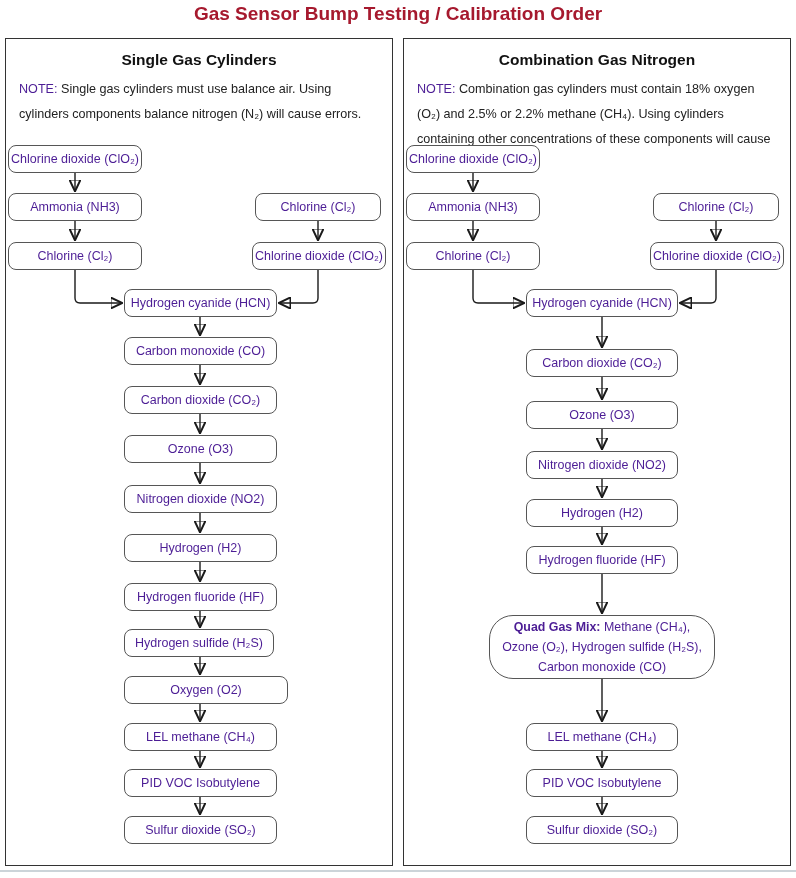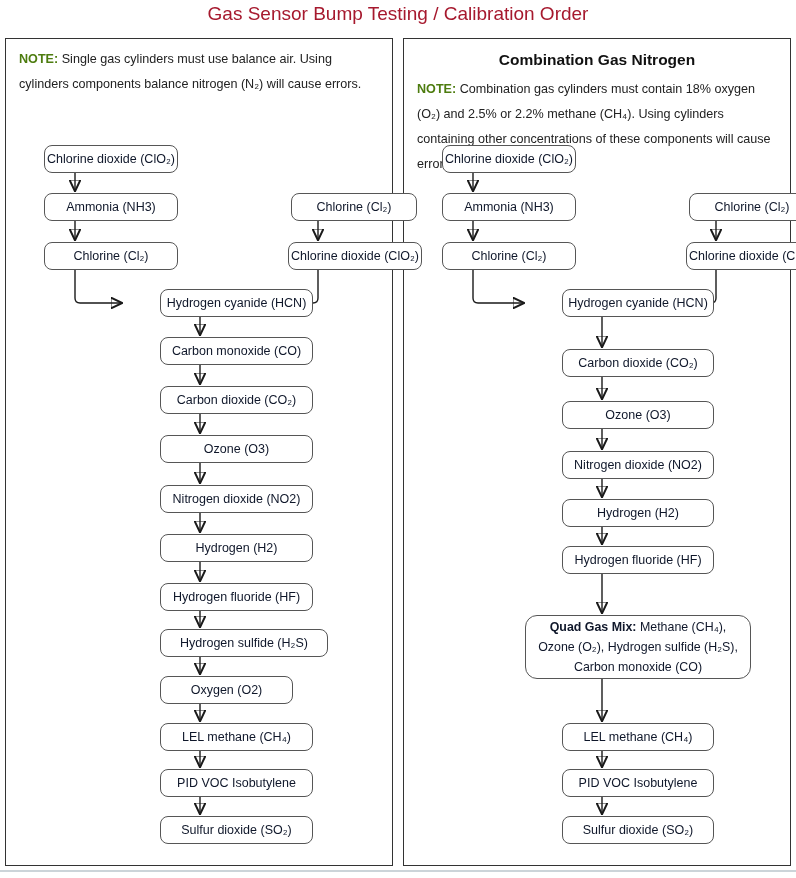--- a/index.html
+++ b/index.html
@@ -3,58 +3,59 @@
 <meta charset="utf-8">
 <style>
   html,body{margin:0;padding:0;}
   body{
     width:796px;height:878px;position:relative;background:#ffffff;
     font-family:"Liberation Sans","DejaVu Sans",sans-serif;
     -webkit-font-smoothing:antialiased;
   }
   .title{
     position:absolute;top:3px;left:0;width:796px;text-align:center;
-    font-size:19px;font-weight:normal;color:#a6192e;
+    font-size:19px;font-weight:bold;color:#a6192e;
   }
   .panel{
     position:absolute;top:38px;width:386px;height:826px;
     border:1px solid #333333;background:#ffffff;box-sizing:content-box;
   }
   .panel-left{left:5px;}
   .panel-right{left:403px;}
   .panel h2{
     margin:12px 0 0 0;text-align:center;font-size:15.5px;font-weight:bold;color:#111111;
   }
   .note{
     margin:8px 11px 0 13px;font-size:12.6px;line-height:25px;color:#222222;
   }
-  .note .tag{color:#4d7c0f;font-weight:bold;}
+  .note .tag{color:#4c1d95;font-weight:normal;}
   svg.arrows{position:absolute;left:0;top:0;z-index:1;}
   svg.arrows path{stroke:#1a1a1a;stroke-width:1.4;fill:none;}
   .node{
     position:absolute;z-index:2;height:28px;box-sizing:border-box;
     background:#ffffff;border:1px solid #565656;border-radius:8px;
     display:flex;align-items:center;justify-content:center;
-    font-size:12.5px;color:#0f172a;text-align:center;white-space:nowrap;margin-left:36px;
+    font-size:12.5px;color:#4c1d95;text-align:center;white-space:nowrap;
   }
   .node-quad{
-    height:64px;border-radius:12px;flex-direction:column;
+    height:64px;border-radius:24px;flex-direction:column;
     font-size:12.4px;line-height:20px;
   }
   .node-quad b{font-weight:bold;}
   .divider{
     position:absolute;left:0;top:870px;width:796px;height:2px;background:#ccd4d9;
   }
 </style>
 </head>
 <body>
 
 <div class="title">Gas Sensor Bump Testing / Calibration Order</div>
 
 <div class="panel panel-left">
+  <h2>Single Gas Cylinders</h2>
   <div class="note"><span class="tag">NOTE:</span> <span>Single gas cylinders must use balance air. Using cylinders components balance nitrogen (N₂) will cause errors.</span></div>
 
   <svg class="arrows" width="386" height="826" viewBox="0 0 386 826">
     <defs>
       <marker id="ahL" markerWidth="9" markerHeight="8" refX="7.5" refY="4" orient="auto">
         <path d="M0,0 L8.5,4 L0,8 z" fill="#1a1a1a" stroke="none"></path>
       </marker>
     </defs>
     <path d="M69,134 L69,151" marker-end="url(#ahL)"></path>
     <path d="M69,182 L69,200" marker-end="url(#ahL)"></path>
@@ -79,22 +80,22 @@
   <div class="node" style="left:2px;top:203px;width:134px">Chlorine (Cl₂)</div>
   <div class="node" style="left:249px;top:154px;width:126px">Chlorine (Cl₂)</div>
   <div class="node" style="left:246px;top:203px;width:134px">Chlorine dioxide (ClO₂)</div>
   <div class="node" style="left:118px;top:250px;width:153px">Hydrogen cyanide (HCN)</div>
   <div class="node" style="left:118px;top:298px;width:153px">Carbon monoxide (CO)</div>
   <div class="node" style="left:118px;top:347px;width:153px">Carbon dioxide (CO₂)</div>
   <div class="node" style="left:118px;top:396px;width:153px">Ozone (O3)</div>
   <div class="node" style="left:118px;top:446px;width:153px">Nitrogen dioxide (NO2)</div>
   <div class="node" style="left:118px;top:495px;width:153px">Hydrogen (H2)</div>
   <div class="node" style="left:118px;top:544px;width:153px">Hydrogen fluoride (HF)</div>
-  <div class="node" style="left:118px;top:590px;width:168px">Hydrogen sulfide (H₂S)</div>
-  <div class="node" style="left:118px;top:637px;width:133px">Oxygen (O2)</div>
+  <div class="node" style="left:118px;top:590px;width:150px">Hydrogen sulfide (H₂S)</div>
+  <div class="node" style="left:118px;top:637px;width:164px">Oxygen (O2)</div>
   <div class="node" style="left:118px;top:684px;width:153px">LEL methane (CH₄)</div>
   <div class="node" style="left:118px;top:730px;width:153px">PID VOC Isobutylene</div>
   <div class="node" style="left:118px;top:777px;width:153px">Sulfur dioxide (SO₂)</div>
 </div>
 
 <div class="panel panel-right">
   <h2>Combination Gas Nitrogen</h2>
   <div class="note"><span class="tag">NOTE:</span> <span>Combination gas cylinders must contain 18% oxygen (O₂) and 2.5% or 2.2% methane (CH₄). Using cylinders containing other concentrations of these components will cause errors.</span></div>
 
   <svg class="arrows" width="386" height="826" viewBox="0 0 386 826">

